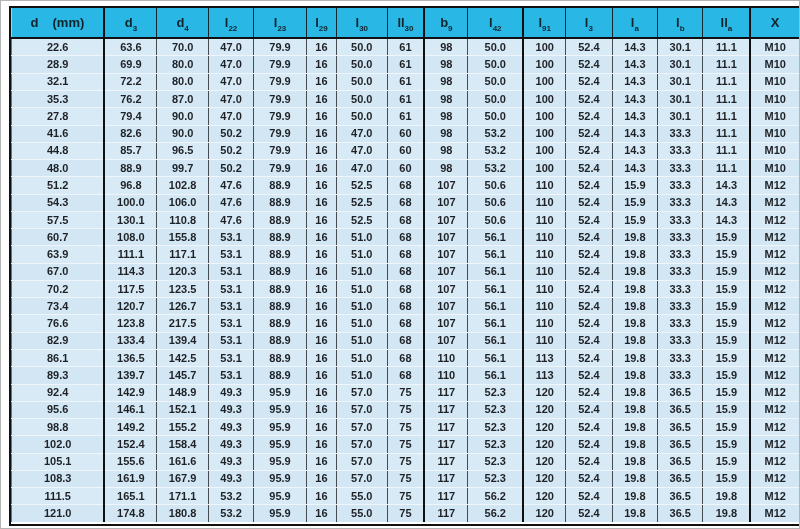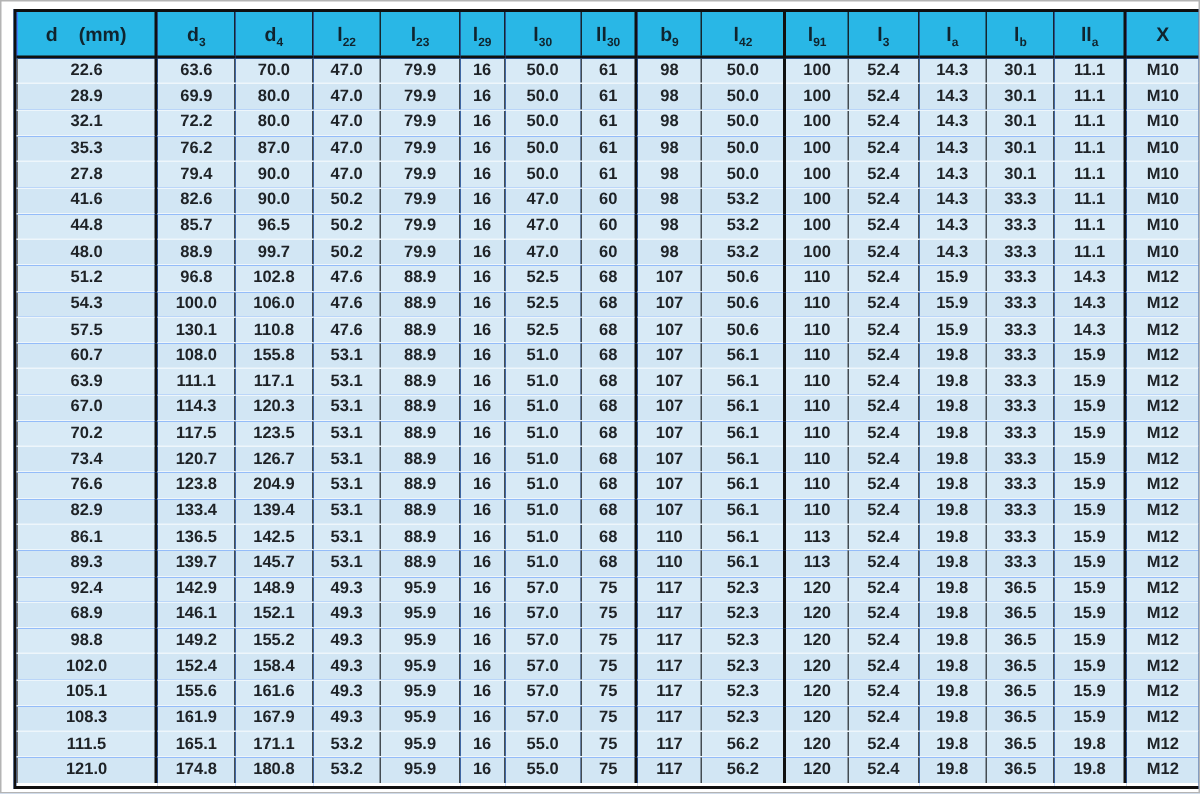--- a/index.html
+++ b/index.html
@@ -23,21 +23,21 @@
     overflow: hidden;
   }
 
   .table-frame {
     position: absolute;
     left: 8px;
     top: 5px;
     width: 792px;
     height: 520px;
     border: 2px solid var(--frame);
-    background: #3b82f6;
+    background: #fdba74;
   }
 
   table.dim-table {
     width: 100%;
     height: 100%;
     border-collapse: collapse;
     table-layout: fixed;
   }
 
   .dim-table thead th {
@@ -422,21 +422,21 @@
             <td>110</td>
             <td>52.4</td>
             <td>19.8</td>
             <td>33.3</td>
             <td>15.9</td>
             <td>M12</td>
           </tr>
           <tr>
             <td>76.6</td>
             <td>123.8</td>
-            <td>204.9</td>
+            <td>217.5</td>
             <td>53.1</td>
             <td>88.9</td>
             <td>16</td>
             <td>51.0</td>
             <td>68</td>
             <td>107</td>
             <td>56.1</td>
             <td>110</td>
             <td>52.4</td>
             <td>19.8</td>
@@ -510,21 +510,21 @@
             <td>117</td>
             <td>52.3</td>
             <td>120</td>
             <td>52.4</td>
             <td>19.8</td>
             <td>36.5</td>
             <td>15.9</td>
             <td>M12</td>
           </tr>
           <tr>
-            <td>68.9</td>
+            <td>95.6</td>
             <td>146.1</td>
             <td>152.1</td>
             <td>49.3</td>
             <td>95.9</td>
             <td>16</td>
             <td>57.0</td>
             <td>75</td>
             <td>117</td>
             <td>52.3</td>
             <td>120</td>

